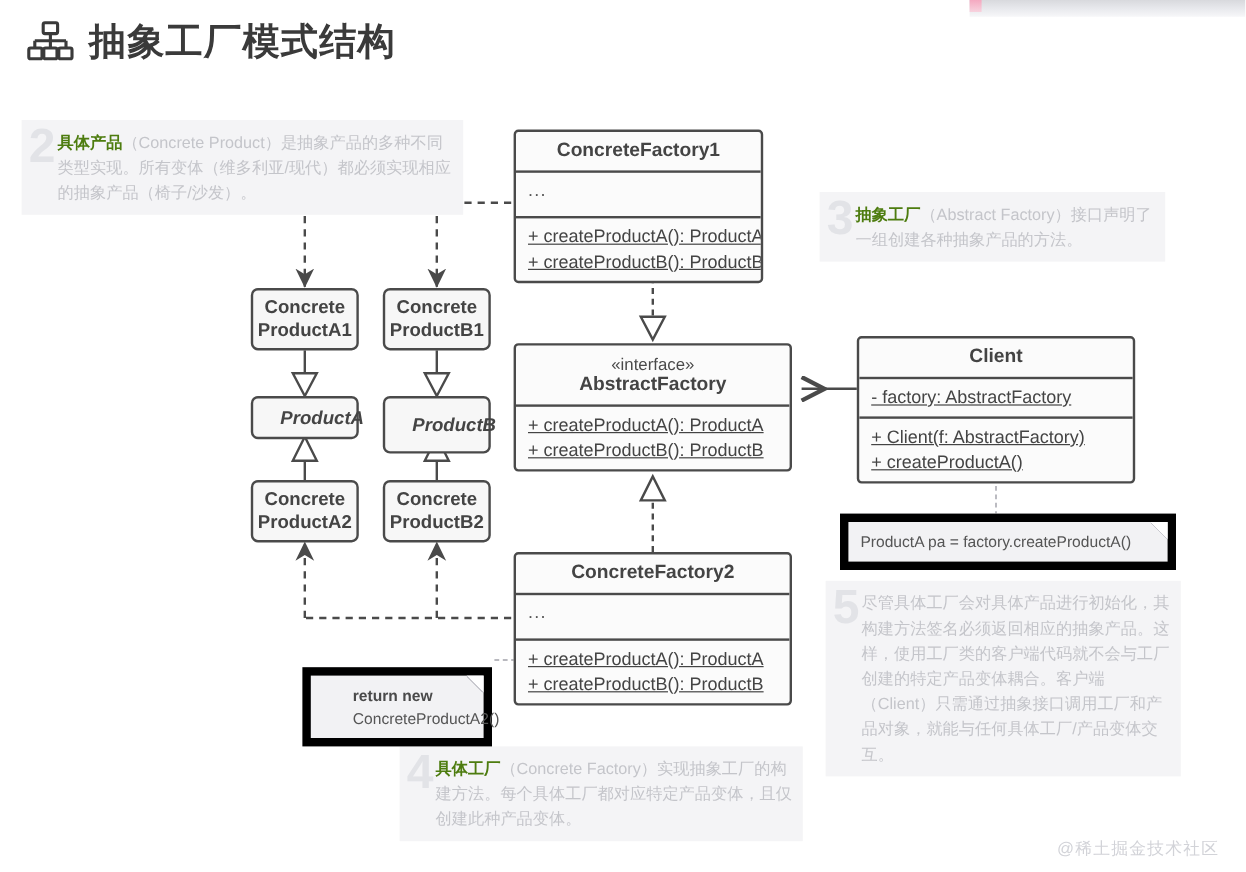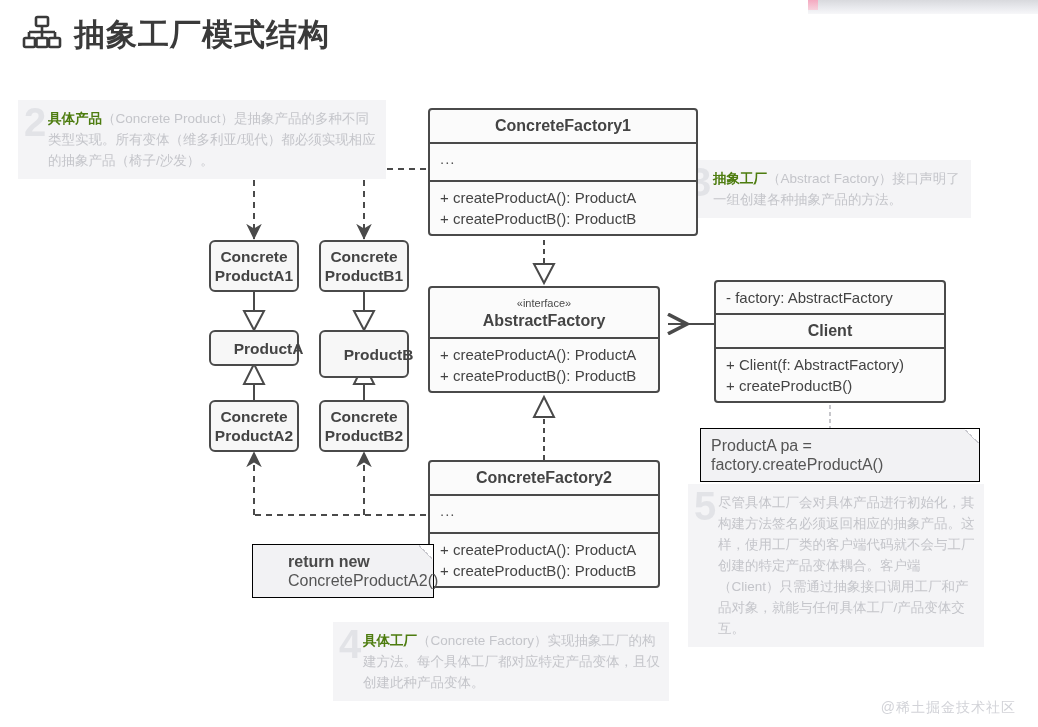--- a/index.html
+++ b/index.html
@@ -35,21 +35,21 @@
     height: 10px;
     background: linear-gradient(180deg, #f4a9c0 0%, #f7d3de 100%);
   }
 
   
   .header {
     position: absolute;
     top: 14px;
     left: 22px;
     display: flex;
-    align-items: flex-start;
+    align-items: flex-end;
     gap: 12px;
   }
   .header-icon {
     width: 40px;
     height: 40px;
     display: block;
   }
   .header-title {
     font-size: 31px;
     font-weight: bold;
@@ -114,29 +114,30 @@
   }
   .uml .title {
     text-align: center;
     font-weight: bold;
     font-size: 16px;
     padding: 7px 10px;
   }
   .uml .stereo {
     display: block;
     font-weight: normal;
-    font-size: 11px;
+    font-size: 14px;
     color: #4a4a4a;
     line-height: 17px;
     text-align: center;
   }
   .uml .row {
     font-size: 15px;
     line-height: 21px;
     white-space: nowrap;
+    text-decoration: underline;
   }
   .uml .dots {
     font-size: 15px;
     line-height: 20px;
     color: #555;
     letter-spacing: 1px;
   }
 
   
   .prod {
@@ -148,31 +149,32 @@
     display: flex;
     align-items: center;
     justify-content: center;
     text-align: center;
     font-weight: bold;
     font-size: 15.5px;
     line-height: 19px;
     color: #444444;
   }
   .prod.abstract {
+    font-style: italic;
     padding-left: 29px;
   }
 
   
   .note {
     position: absolute;
     background: #f2f2f4;
-    border: 1px solid #000000;
+    border: 7px solid #000000;
     box-sizing: border-box;
     color: #555555;
-    font-size: 16px;
+    font-size: 13px;
     line-height: 19px;
     padding: 7px 10px;
   }
   .note .fold {
     position: absolute;
     top: 0;
     right: 0;
     width: 14px;
     height: 14px;
     background: linear-gradient(225deg, #ffffff 0 50%, #c9c9cf 50% 54%, #f2f2f4 54% 100%);
@@ -285,21 +287,21 @@
     </div>
   </div>
 
   <div class="annot" id="annot-4">
     <span class="num">4</span>
     <div class="body">
       <b>具体工厂</b><span>（Concrete Factory）</span><span>实现抽象工厂的构建方法。每个具体工厂都对应特定产品变体，且仅创建此种产品变体。</span>
     </div>
   </div>
 
-  <div class="uml" style="left:428px; top:108px; width:270px;">
+  <div class="uml" style="left:428px; top:108px; width:208px;">
     <div class="sect title">ConcreteFactory1</div>
     <div class="sect" style="height:38px;">
       <div class="dots">...</div>
     </div>
     <div class="sect">
       <div class="row">+ createProductA(): ProductA</div>
       <div class="row">+ createProductB(): ProductB</div>
     </div>
   </div>
 
@@ -319,39 +321,39 @@
     <div class="sect" style="height:38px;">
       <div class="dots">...</div>
     </div>
     <div class="sect">
       <div class="row">+ createProductA(): ProductA</div>
       <div class="row">+ createProductB(): ProductB</div>
     </div>
   </div>
 
   <div class="uml" style="left:714px; top:280px; width:232px;">
+    <div class="sect title">Client</div>
     <div class="sect">
       <div class="row">- factory: AbstractFactory</div>
     </div>
-    <div class="sect title">Client</div>
     <div class="sect">
       <div class="row">+ Client(f: AbstractFactory)</div>
-      <div class="row">+ createProductB()</div>
+      <div class="row">+ createProductA()</div>
     </div>
   </div>
 
   <div class="prod" style="left:209px; top:240px; width:90px; height:52px;">Concrete<br>ProductA1</div>
   <div class="prod abstract" style="left:209px; top:330px; width:90px; height:36px;">ProductA</div>
   <div class="prod" style="left:209px; top:400px; width:90px; height:52px;">Concrete<br>ProductA2</div>
 
   <div class="prod" style="left:319px; top:240px; width:90px; height:52px;">Concrete<br>ProductB1</div>
   <div class="prod abstract" style="left:319px; top:330px; width:90px; height:48px;">ProductB</div>
   <div class="prod" style="left:319px; top:400px; width:90px; height:52px;">Concrete<br>ProductB2</div>
 
-  <div class="note" style="left:252px; top:544px; width:182px;padding-left:35px;">
+  <div class="note" style="left:252px; top:556px; width:158px;padding-left:35px;">
     <span class="fold"></span>
     <b>return new</b>
     <div>ConcreteProductA2()</div>
   </div>
 
   <div class="note" style="left:700px; top:428px; width:280px;">
     <span class="fold"></span>
     <div>ProductA pa = factory.createProductA()</div>
   </div>
 

